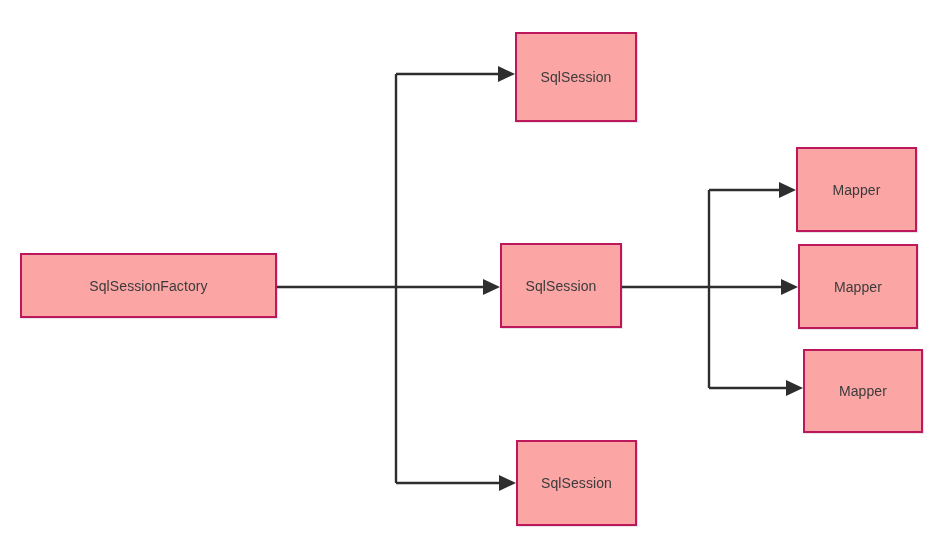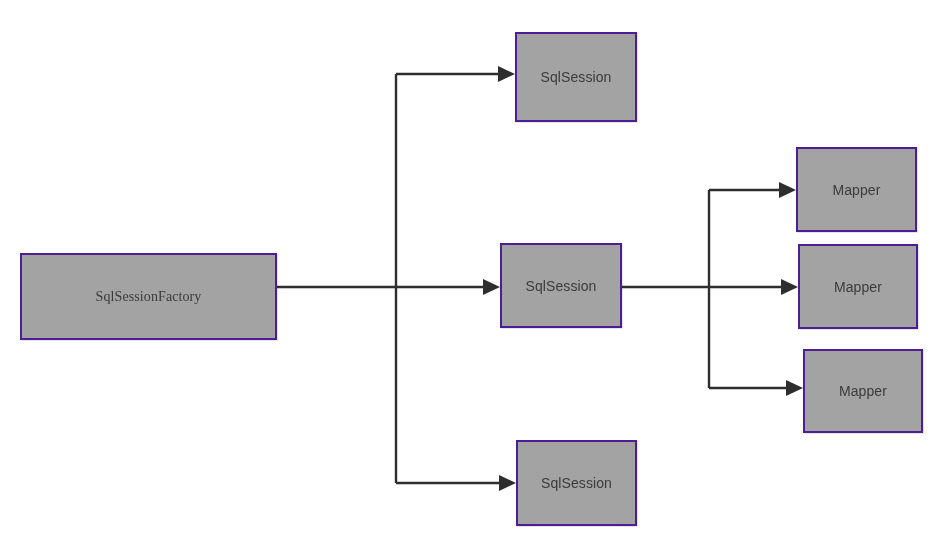--- a/index.html
+++ b/index.html
@@ -11,22 +11,22 @@
     position: relative;
     width: 932px;
     height: 536px;
     background: #ffffff;
     overflow: hidden;
     font-family: "Liberation Sans", sans-serif;
   }
   .node {
     position: absolute;
     box-sizing: border-box;
-    background: #a3a3a3;
-    border: 2px solid #4c1d95;
+    background: #fca5a5;
+    border: 2px solid #be185d;
     display: flex;
     align-items: center;
     justify-content: center;
     box-shadow: 1px 1px 0 rgba(0,0,0,0.10);
   }
   .node-label {
     font-size: 14px;
     color: #3b3b3b;
     letter-spacing: 0.1px;
     line-height: 1;
@@ -77,21 +77,21 @@
     <path class="edge-path" d="M 709 190 L 784 190"></path>
     <polygon class="arrow-head" points="796,190 779,182 779,198"></polygon>
 
     <path class="edge-path" d="M 709 287 L 786 287"></path>
     <polygon class="arrow-head" points="798,287 781,279 781,295"></polygon>
 
     <path class="edge-path" d="M 709 388 L 791 388"></path>
     <polygon class="arrow-head" points="803,388 786,380 786,396"></polygon>
   </svg>
 
-  <div class="node" style="left:20px; top:253px; width:257px; height:87px;font-family:Liberation Serif, serif;">
+  <div class="node" style="left:20px; top:253px; width:257px; height:65px;">
     <span class="node-label">SqlSessionFactory</span>
   </div>
 
   <div class="node" style="left:515px; top:32px; width:122px; height:90px;">
     <span class="node-label">SqlSession</span>
   </div>
 
   <div class="node" style="left:500px; top:243px; width:122px; height:85px;">
     <span class="node-label">SqlSession</span>
   </div>

